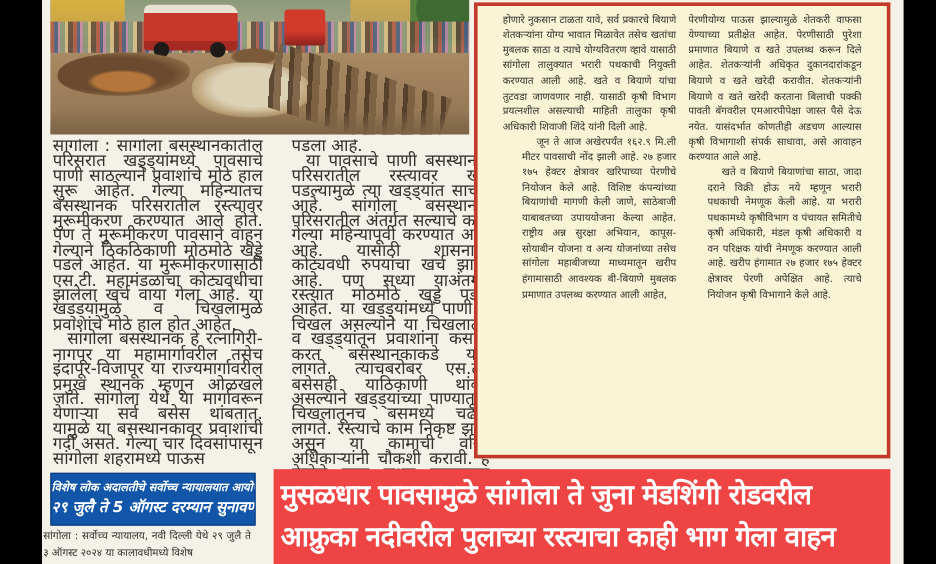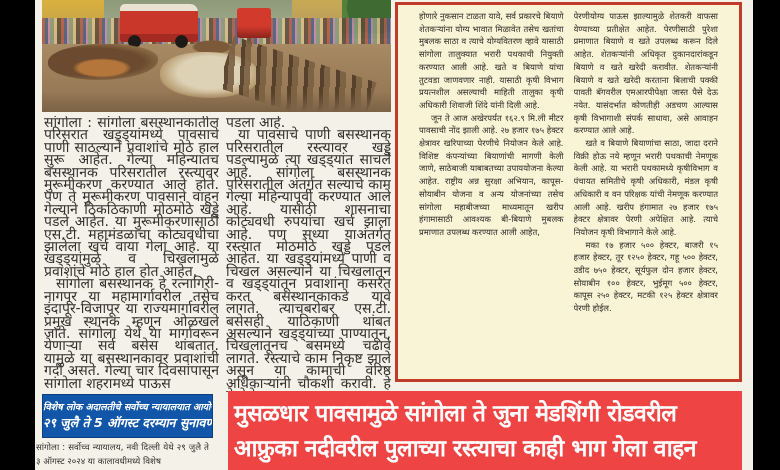--- a/index.html
+++ b/index.html
@@ -34,30 +34,30 @@
   .ph-puddle-small{position:absolute;left:150px;top:40px;width:40px;height:14px;border-radius:50%;
          background:radial-gradient(ellipse,#7a5a39 0 60%,transparent 75%);}
   .ph-ruts{position:absolute;left:180px;top:58px;width:150px;height:54px;transform:rotate(18deg);opacity:.9;
          background:repeating-linear-gradient(75deg,transparent 0 6px,#4f3a26 6px 10px,#7a5f41 10px 16px);}
   .ph-fore{position:absolute;left:0;top:92px;width:349px;height:20px;
          background:linear-gradient(180deg,transparent,#7c6346);}
 
   
   .bodycol{position:absolute;color:#33302c;font-size:14px;line-height:12.4px;text-align:justify;overflow:hidden;}
   .col1{left:9px;top:116px;width:175px;height:278px;}
-  .col2{left:191px;top:116px;width:165px;height:276px;}
+  .col2{left:208px;top:116px;width:165px;height:276px;}
   .bodycol p{margin:0;}
   .bodycol p.ind{text-indent:12px;}
 
   
   .redbox{position:absolute;left:360px;top:2px;width:347px;height:380px;background:#faf4d6;
           border:3px solid #c23b2a;box-sizing:border-box;display:flex;gap:10px;padding:5px 21px;overflow:hidden;}
   .redbox .bcol{flex:1;color:#33302c;font-size:8.4px;line-height:12.7px;text-align:justify;overflow:hidden;}
   .redbox p{margin:0;}
-  .redbox p.ind{text-indent:12px;}
+  .redbox p.ind{text-indent:12px;margin-left:16px;}
 
   
   .bluebox{position:absolute;left:7px;top:394px;width:171px;height:44px;background:#1156a8;
            border:1px solid #0d3f7e;box-sizing:border-box;color:#fff;text-align:center;
            font-style:italic;font-weight:bold;overflow:hidden;padding-top:4px;}
   .bluebox .l1{font-size:9.5px;line-height:15px;white-space:nowrap;}
   .bluebox .l2{font-size:12.5px;line-height:17px;white-space:nowrap;}
   .noticebody{position:absolute;left:1px;top:441px;width:173px;height:29px;overflow:hidden;
            color:#33302c;font-size:8.6px;line-height:13.5px;text-align:justify;}
 
@@ -100,21 +100,20 @@
     </div>
 
     <div class="redbox">
       <div class="bcol">
         <p>होणारे नुकसान टाळता यावे, सर्व प्रकारचे बियाणे शेतकऱ्यांना योग्य भावात मिळावेत तसेच खतांचा मुबलक साठा व त्याचे योग्यवितरण व्हावे यासाठी सांगोला तालुक्यात भरारी पथकाची नियुक्ती करण्यात आली आहे. खते व बियाणे यांचा तुटवडा जाणवणार नाही. यासाठी कृषी विभाग प्रयत्नशील असल्याची माहिती तालुका कृषी अधिकारी शिवाजी शिंदे यांनी दिली आहे.</p>
         <p class="ind">जून ते आज अखेरपर्यंत १६२.९ मि.ली मीटर पावसाची नोंद झाली आहे. २७ हजार १७५ हेक्टर क्षेत्रावर खरिपाच्या पेरणीचे नियोजन केले आहे. विशिष्ट कंपन्यांच्या बियाणांची मागणी केली जाणे, साठेबाजी याबाबतच्या उपाययोजना केल्या आहेत. राष्ट्रीय अन्न सुरक्षा अभियान, कापूस-सोयाबीन योजना व अन्य योजनांच्या तसेच सांगोला महाबीजच्या माध्यमातून खरीप हंगामासाठी आवश्यक बी-बियाणे मुबलक प्रमाणात उपलब्ध करण्यात आली आहेत,</p>
       </div>
       <div class="bcol">
         <p>पेरणीयोग्य पाऊस झाल्यामुळे शेतकरी वाफसा येण्याच्या प्रतीक्षेत आहेत. पेरणीसाठी पुरेशा प्रमाणात बियाणे व खते उपलब्ध करून दिले आहेत. शेतकऱ्यांनी अधिकृत दुकानदारांकडून बियाणे व खते खरेदी करावीत. शेतकऱ्यांनी बियाणे व खते खरेदी करताना बिलाची पक्की पावती बॅगवरील एमआरपीपेक्षा जास्त पैसे देऊ नयेत. यासंदर्भात कोणतीही अडचण आल्यास कृषी विभागाशी संपर्क साधावा, असे आवाहन करण्यात आले आहे.</p>
         <p class="ind">खते व बियाणे बियाणांचा साठा, जादा दराने विक्री होऊ नये म्हणून भरारी पथकाची नेमणूक केली आहे. या भरारी पथकामध्ये कृषीविभाग व पंचायत समितीचे कृषी अधिकारी, मंडल कृषी अधिकारी व वन परिक्षक यांची नेमणूक करण्यात आली आहे. खरीप हंगामात २७ हजार १७५ हेक्टर क्षेत्रावर पेरणी अपेक्षित आहे. त्याचे नियोजन कृषी विभागाने केले आहे.</p>
-        <p class="ind">मका १७ हजार ५०० हेक्टर, बाजरी १५ हजार हेक्टर, तूर १२५० हेक्टर, गहू ५०० हेक्टर, उडीद ७५० हेक्टर, सूर्यफुल दोन हजार हेक्टर, सोयाबीन १०० हेक्टर, भुईमूग ५०० हेक्टर, कापूस २५० हेक्टर, मटकी १२५ हेक्टर क्षेत्रावर पेरणी होईल.</p>
       </div>
     </div>
 
     <div class="bluebox">
       <div class="l1">विशेष लोक अदालतीचे सर्वोच्च न्यायालयात आयोजन</div>
       <div class="l2">२९ जुलै ते 5 ऑगस्ट दरम्यान सुनावणी</div>
     </div>
     <div class="noticebody">सांगोला : सर्वोच्च न्यायालय, नवी दिल्ली येथे २९ जुलै ते ३ ऑगस्ट २०२४ या कालावधीमध्ये विशेष</div>
 
     <div class="banner">

